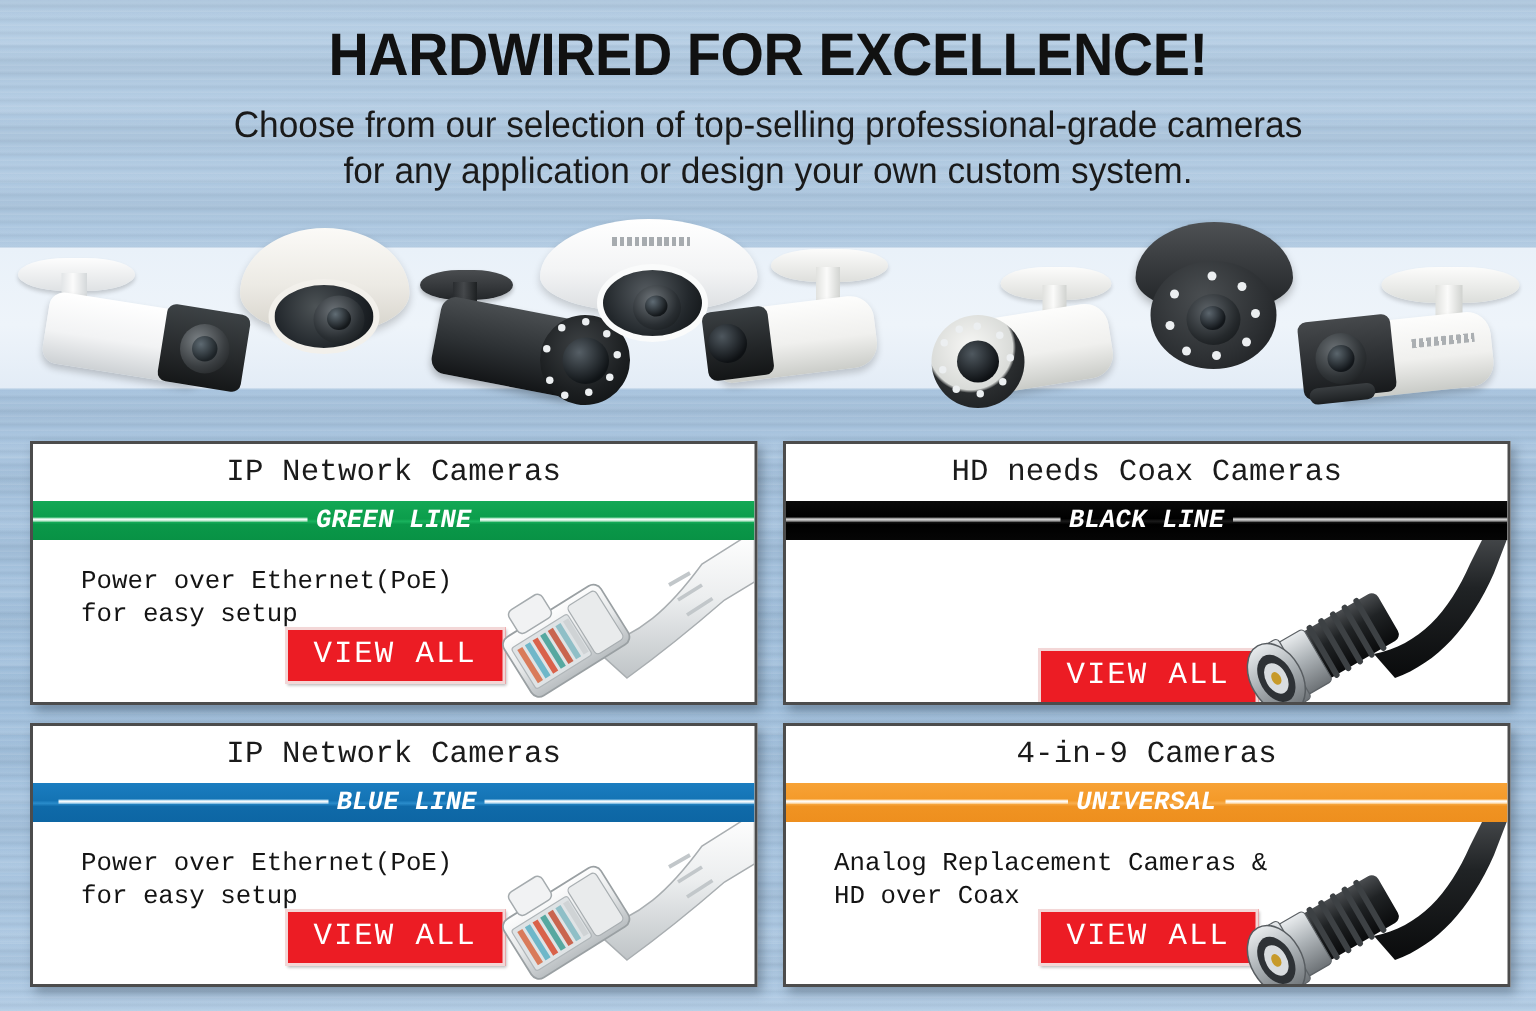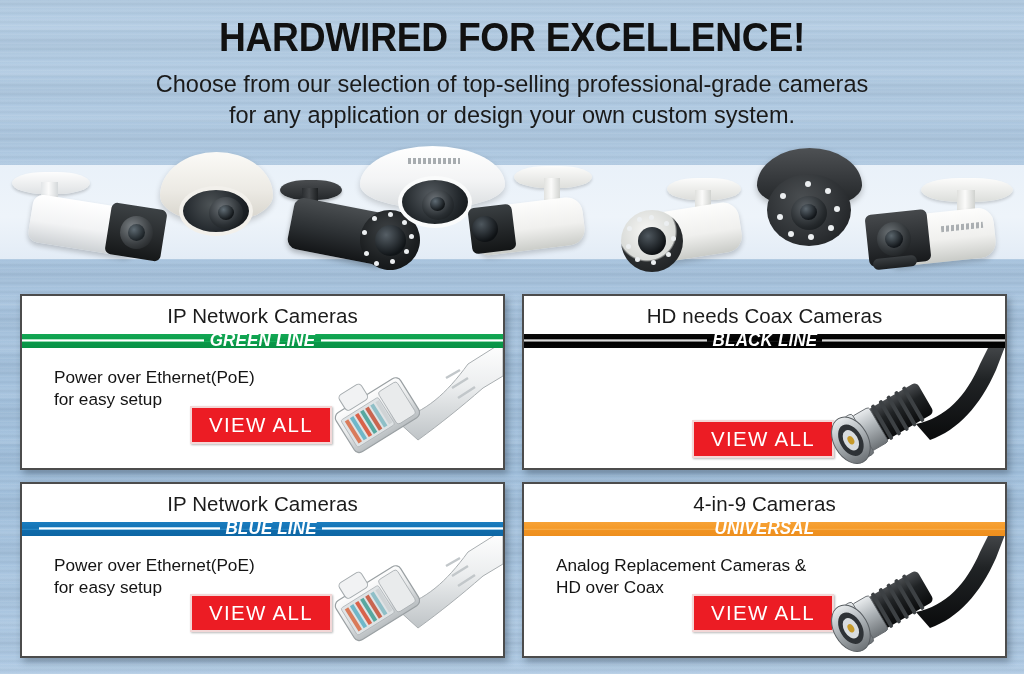--- a/index.html
+++ b/index.html
@@ -49,48 +49,48 @@
   .mount-plate{position:absolute;border-radius:50%/60%;}
   .mount-arm{position:absolute;}
   .barrel{position:absolute;border-radius:10px 16px 16px 10px;}
   .lenshood{position:absolute;border-radius:6px;}
   .lens-ring{position:absolute;border-radius:50%;}
   .lens-glass{position:absolute;border-radius:50%;}
   .dome-top{position:absolute;border-radius:50% 50% 46% 46%/62% 62% 38% 38%;}
   .dome-glass{position:absolute;border-radius:50%;}
   .ir{position:absolute;border-radius:50%;background:#eceff1;}
   
-  #cards{position:absolute;left:0;top:288px;width:1024px;height:386px;z-index:6;}
+  #cards{position:absolute;left:0;top:288px;width:1024px;height:386px;z-index:6;font-family:Liberation Mono, monospace;}
   .card{
     position:absolute;background:#ffffff;
     border:2px solid #4c4c4c;
     box-shadow:3px 4px 7px rgba(40,55,70,0.38);
     overflow:hidden;
   }
   .card-title{
     text-align:center;font-size:20.5px;color:#1b1b1b;
     padding-top:9px;padding-bottom:7px;line-height:1.05;letter-spacing:0.1px;
   }
   .band{
-    position:relative;height:14px;display:flex;align-items:center;justify-content:center;
+    position:relative;height:26px;display:flex;align-items:center;
     overflow:hidden;
   }
   .band .rule{flex:1 1 auto;height:3px;min-width:14px;}
   .band .band-label{
     font-weight:bold;font-style:italic;font-size:17.5px;color:#fff;
     padding:0 4px;white-space:nowrap;letter-spacing:0.2px;
     transform:scaleX(0.97);
   }
   .band.green{background:linear-gradient(180deg,#13a855 0%,#0c9d4b 46%,#19b35d 52%,#0a9849 60%,#089245 100%);}
   .band.green .rule{background:linear-gradient(180deg,#7fd8a4,#ffffff 50%,#56c485);}
   .band.black{background:linear-gradient(180deg,#0a0a0a 0%,#000 45%,#1a1a1a 52%,#000 60%,#050505 100%);}
   .band.black .rule{background:linear-gradient(180deg,#6e6e6e,#d8d8d8 50%,#4a4a4a);}
   .band.blue{background:linear-gradient(180deg,#1a7dc0 0%,#1473b4 45%,#2a8ccb 52%,#0f6aa9 60%,#0d66a4 100%);padding-left:17px;}
   .band.blue .rule{background:linear-gradient(180deg,#8ec6e8,#ffffff 50%,#69b0dd);}
-  .band.orange{background:linear-gradient(180deg,#f7a236 0%,#f49a29 45%,#f9ae4c 52%,#f09322 60%,#ee8f1e 100%);flex-direction:column;}
+  .band.orange{background:linear-gradient(180deg,#f7a236 0%,#f49a29 45%,#f9ae4c 52%,#f09322 60%,#ee8f1e 100%);}
   .band.orange .rule{background:linear-gradient(180deg,#ffd7a0,#ffffff 50%,#fbc57c);}
   .card-body{position:relative;height:118px;padding-left:44px;}
   .body-text{
     position:absolute;left:32px;top:18px;font-size:17.2px;color:#141414;
     line-height:1.33;white-space:pre-line;
   }
   .view-all{
     position:absolute;background:#ec1c24;color:#fff;
     font-size:20.5px;letter-spacing:1.3px;
     padding:6px 17px 7px 17px;

